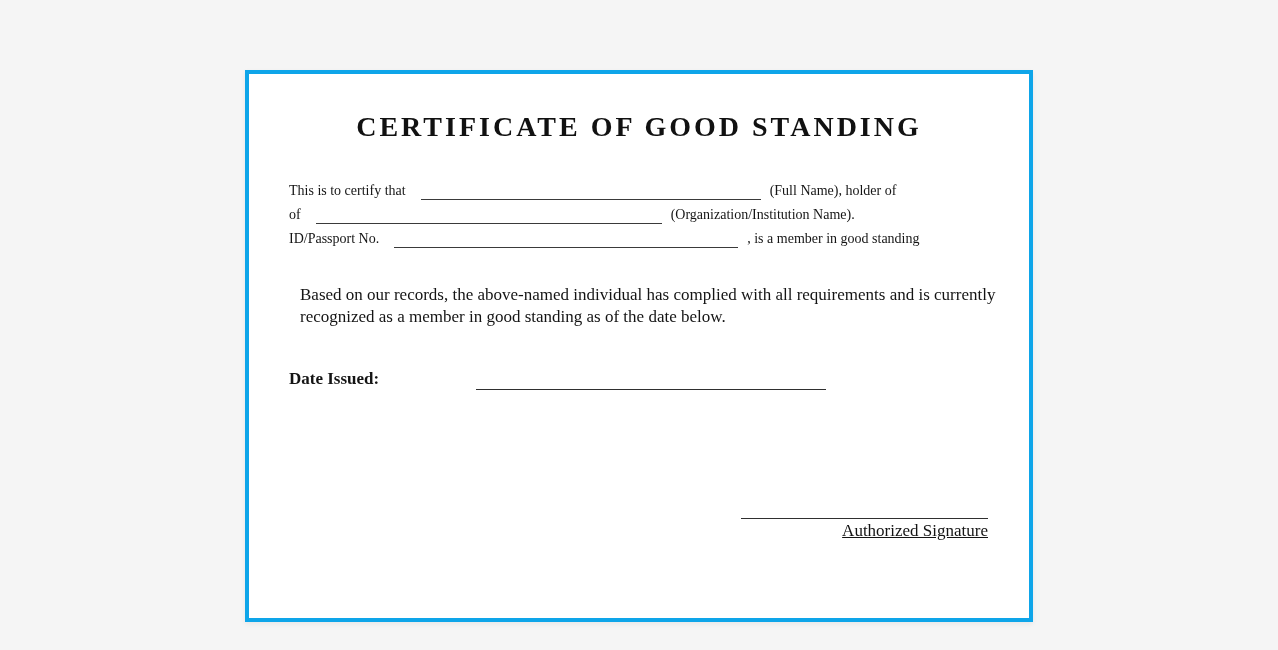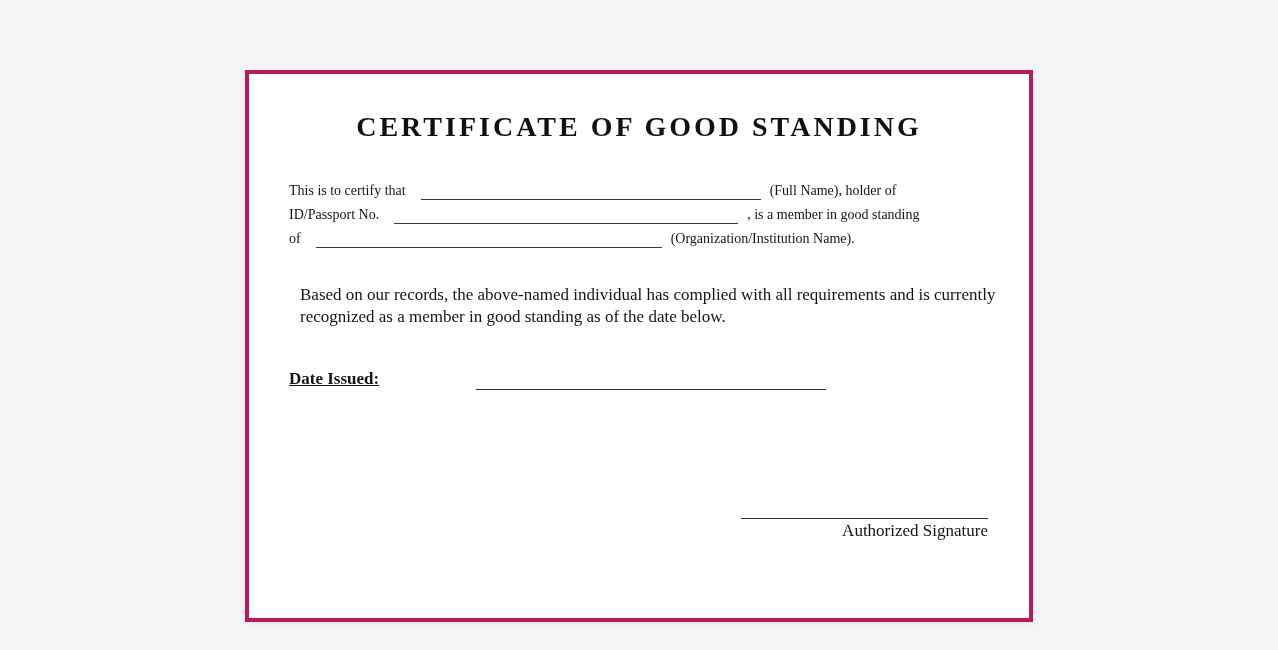--- a/index.html
+++ b/index.html
@@ -18,21 +18,21 @@
     height: 650px;
   }
   .certificate {
     position: absolute;
     left: 245px;
     top: 70px;
     width: 788px;
     height: 552px;
     box-sizing: border-box;
     background: #ffffff;
-    border: 4px solid #be185d;
+    border: 4px solid #0ea5e9;
     box-shadow: 0 2px 5px rgba(0,0,0,0.06);
   }
   .title {
     position: absolute;
     left: 0;
     right: 0;
     top: 36px;
     margin: 0;
     text-align: center;
     font-size: 28px;
@@ -73,39 +73,39 @@
     position: absolute;
     left: 40px;
     width: 700px;
     height: 24px;
     font-size: 17px;
   }
   .field-row-1 { top: 295px; }
   .field-row-2 { top: 337px; }
   .field-label {
     font-weight: bold;
-    text-decoration: underline;
   }
   .field-blank {
     position: absolute;
     left: 187px;
     top: 0;
     width: 350px;
     height: 20px;
     border-bottom: 1px solid #2f2f2f;
   }
   .sig {
     position: absolute;
     border-top: 1px solid #2f2f2f;
     font-size: 17px;
   }
   .sig-1 {
     left: 492px;
     top: 444px;
     width: 247px;
+    text-decoration: underline;
   }
   .sig-2 {
     left: 391px;
     top: 485px;
     width: 348px;
   }
   .sig-label {
     text-align: right;
     padding-top: 2px;
     line-height: 20px;
@@ -114,22 +114,22 @@
 </head>
 <body>
 
 <div class="page">
   <div class="certificate">
 
     <h1 class="title">CERTIFICATE OF GOOD STANDING</h1>
 
     <div class="intro">
       <div class="iline"><span>This is to certify that</span><span class="blank blank-1"></span><span>(Full Name), holder of</span></div>
+      <div class="iline"><span>of</span><span class="blank blank-3"></span><span>(Organization/Institution Name).</span></div>
       <div class="iline"><span>ID/Passport No.</span><span class="blank blank-2"></span><span>, is a member in good standing</span></div>
-      <div class="iline"><span>of</span><span class="blank blank-3"></span><span>(Organization/Institution Name).</span></div>
     </div>
 
     <p class="body-text">Based on our records, the above-named individual has complied with all requirements and is currently recognized as a member in good standing as of the date below.</p>
 
     <div class="field-row field-row-1">
       <span class="field-label">Date Issued:</span>
       <span class="field-blank"></span>
     </div>
 
 

